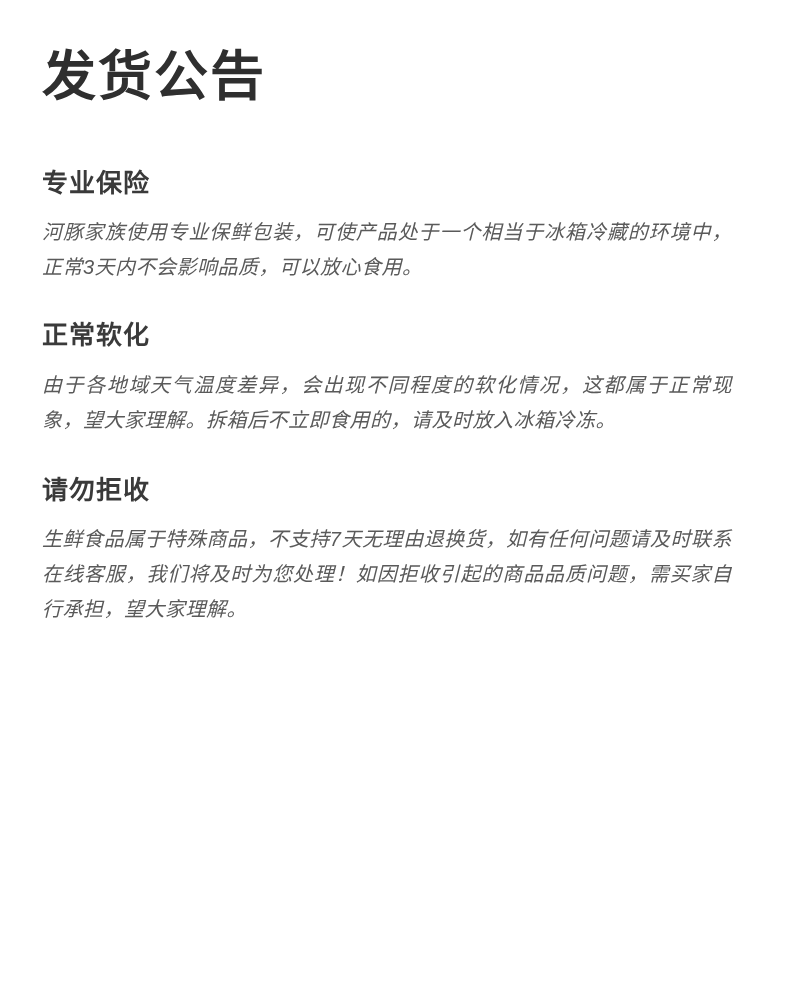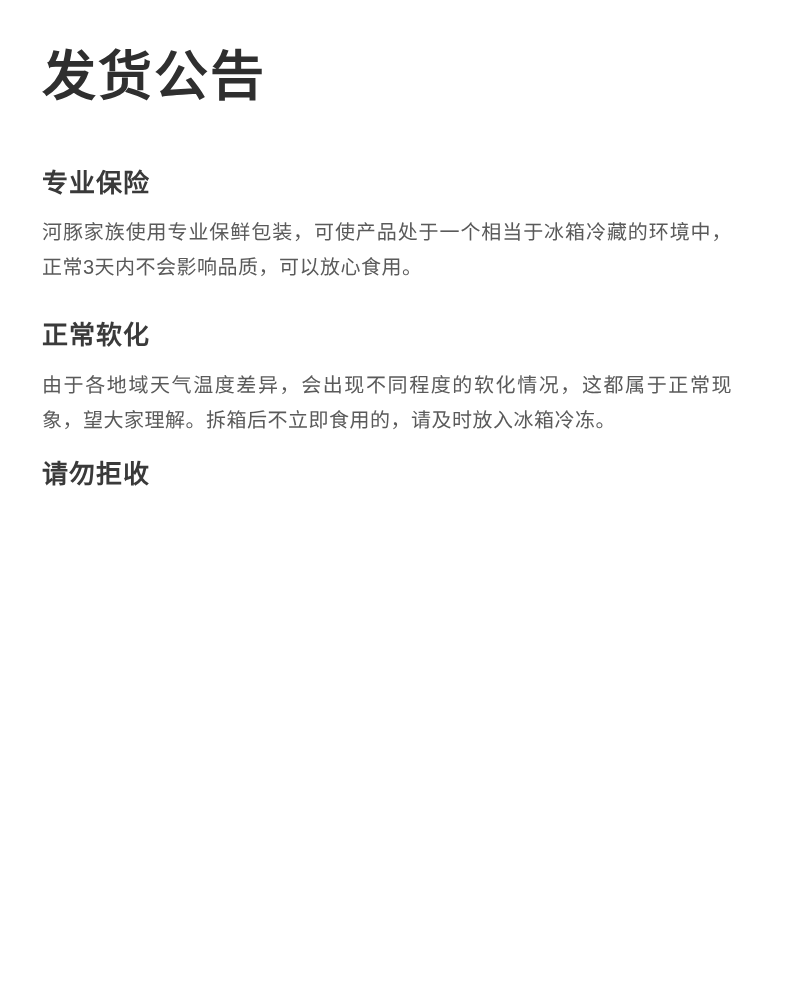--- a/index.html
+++ b/index.html
@@ -42,23 +42,24 @@
   }
   .section-body {
     font-size: 20px;
     line-height: 1.75;
     color: #5a5a5a;
     letter-spacing: 0.5px;
     margin: 0;
     max-width: 690px;
     text-align: justify;
     text-justify: inter-ideograph;
+    font-style: italic;
   }
   .section--insurance { margin-bottom: 34px; }
-  .section--softening { margin-bottom: 20px; }
+  .section--softening { margin-bottom: 36px; }
   .section--refusal   { margin-bottom: 15px; }
 </style>
 </head>
 <body>
 
 <div class="page">
 
   <h1 class="page-title">发货公告</h1>
 
   <section class="section section--insurance">
@@ -66,15 +67,16 @@
     <p class="section-body">河豚家族使用专业保鲜包装，可使产品处于一个相当于冰箱冷藏的环境中，正常3天内不会影响品质，可以放心食用。</p>
   </section>
 
   <section class="section section--softening">
     <h2 class="section-title">正常软化</h2>
     <p class="section-body">由于各地域天气温度差异，会出现不同程度的软化情况，这都属于正常现象，望大家理解。拆箱后不立即食用的，请及时放入冰箱冷冻。</p>
   </section>
 
   <section class="section section--refusal">
     <h2 class="section-title">请勿拒收</h2>
+    <p class="section-body">生鲜食品属于特殊商品，不支持7天无理由退换货，如有任何问题请及时联系在线客服，我们将及时为您处理！如因拒收引起的商品品质问题，需买家自行承担，望大家理解。</p>
   </section>
 
 </div>
 
 </body></html>

